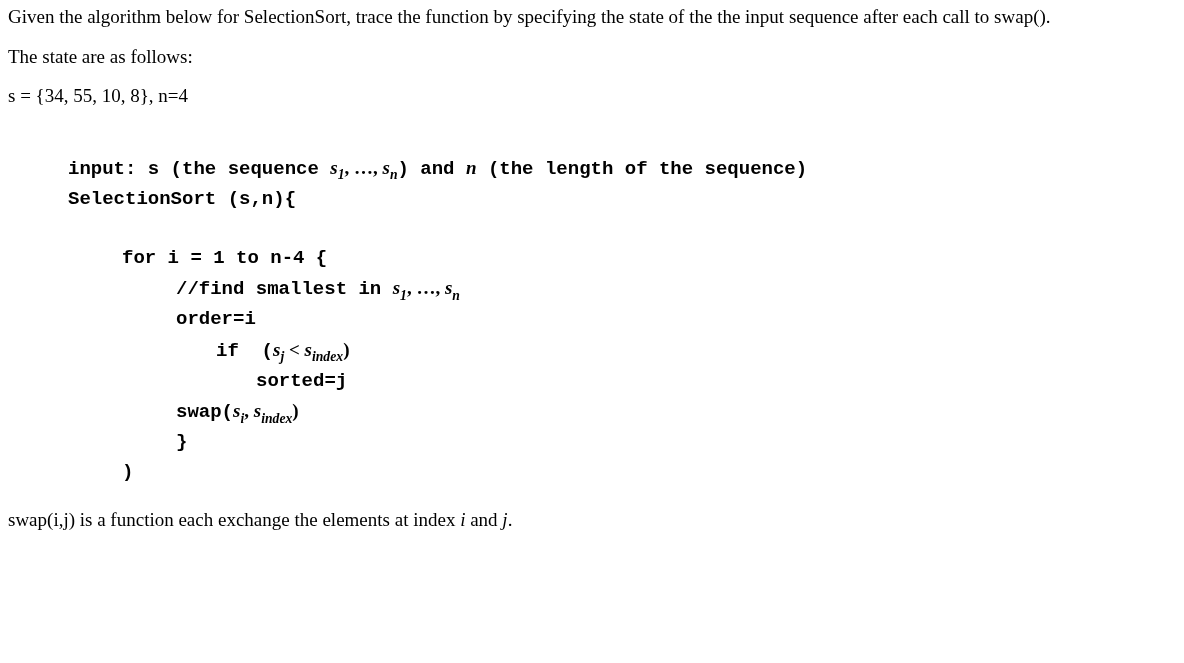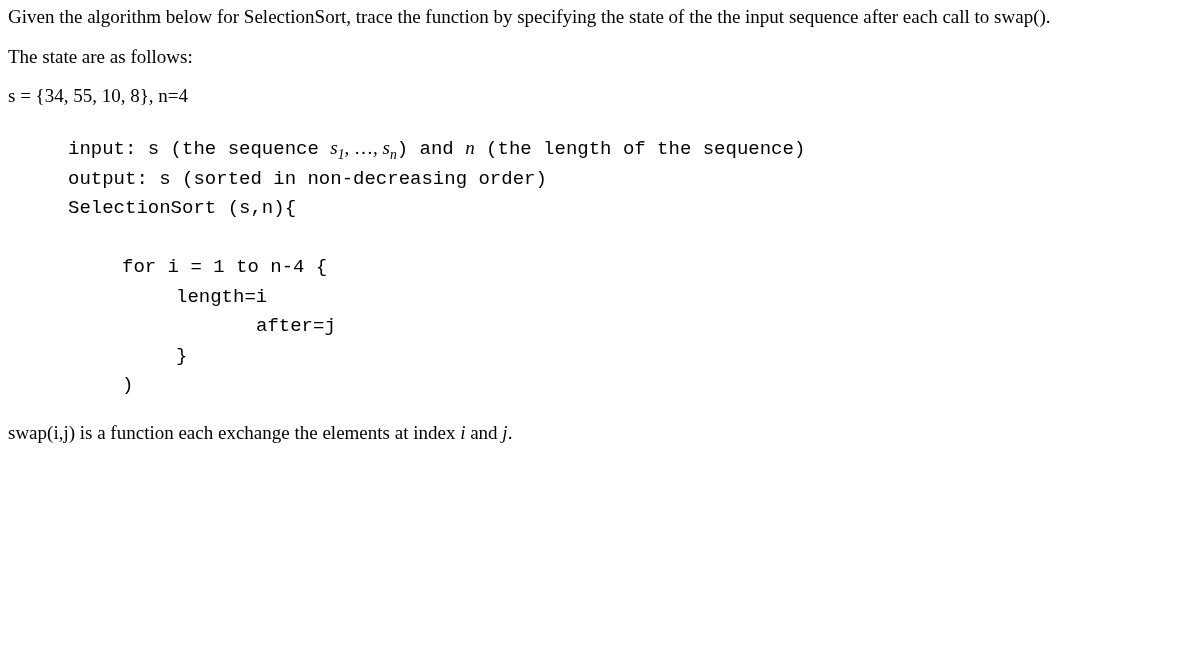--- a/index.html
+++ b/index.html
@@ -14,22 +14,23 @@
       color: #000000;
       padding: 4px 8px;
       width: 1184px;
       line-height: 1.35;
     }
     .para {
       margin-bottom: 14px;
     }
     .algo-block {
       padding-left: 60px;
-      margin-top: 24px;
+      margin-top: 44px;
       margin-bottom: 20px;
+      font-weight: bold;
     }
     .algo-line {
       font-family: "Courier New", Courier, monospace;
       font-size: 19px;
       white-space: pre;
       line-height: 1.55;
     }
     .ital {
       font-family: "Times New Roman", Times, serif;
       font-style: italic;
@@ -60,35 +61,37 @@
 </div>
 
 <div class="para">
   <span>s = {34, 55, 10, 8}, n=4</span>
 </div>
 
 <div class="algo-block">
 
   <div class="algo-line"><span>input: s (the sequence </span><span class="ital">s</span><span class="ital sub">1</span><span class="serif">, …, </span><span class="ital">s</span><span class="ital sub">n</span><span>) and </span><span class="ital">n</span><span> (the length of the sequence)</span></div>
 
-  <div class="algo-line"><span>output: s (sorted in non-decreasing order)</span></div>
 
   <div class="algo-line"><span>SelectionSort (s,n){</span></div>
 
   <div class="algo-line">&nbsp;</div>
 
   <div class="algo-line indent1"><span>for i = 1 to n-4 {</span></div>
 
+  <div class="algo-line indent2"><span>//find smallest in </span><span class="ital">s</span><span class="ital sub">1</span><span class="serif">, …, </span><span class="ital">s</span><span class="ital sub">n</span></div>
 
-  <div class="algo-line indent2"><span>length=i</span></div>
+  <div class="algo-line indent2"><span>order=i</span></div>
 
 
+  <div class="algo-line indent3"><span>if  (</span><span class="ital">s</span><span class="ital sub">j</span><span class="serif"> &lt; </span><span class="ital">s</span><span class="ital sub">index</span><span class="serif">)</span></div>
 
-  <div class="algo-line indent4"><span>after=j</span></div>
+  <div class="algo-line indent4"><span>sorted=j</span></div>
 
+  <div class="algo-line indent2"><span>swap(</span><span class="ital">s</span><span class="ital sub">i</span><span class="serif">, </span><span class="ital">s</span><span class="ital sub">index</span><span class="serif">)</span></div>
 
   <div class="algo-line indent2"><span>}</span></div>
 
   <div class="algo-line indent1"><span>)</span></div>
 
 </div>
 
 <div class="para">
   <span>swap(i,j) is a function each exchange the elements at index </span><span class="ital">i</span><span> and </span><span class="ital">j</span><span>.</span>
 </div>

